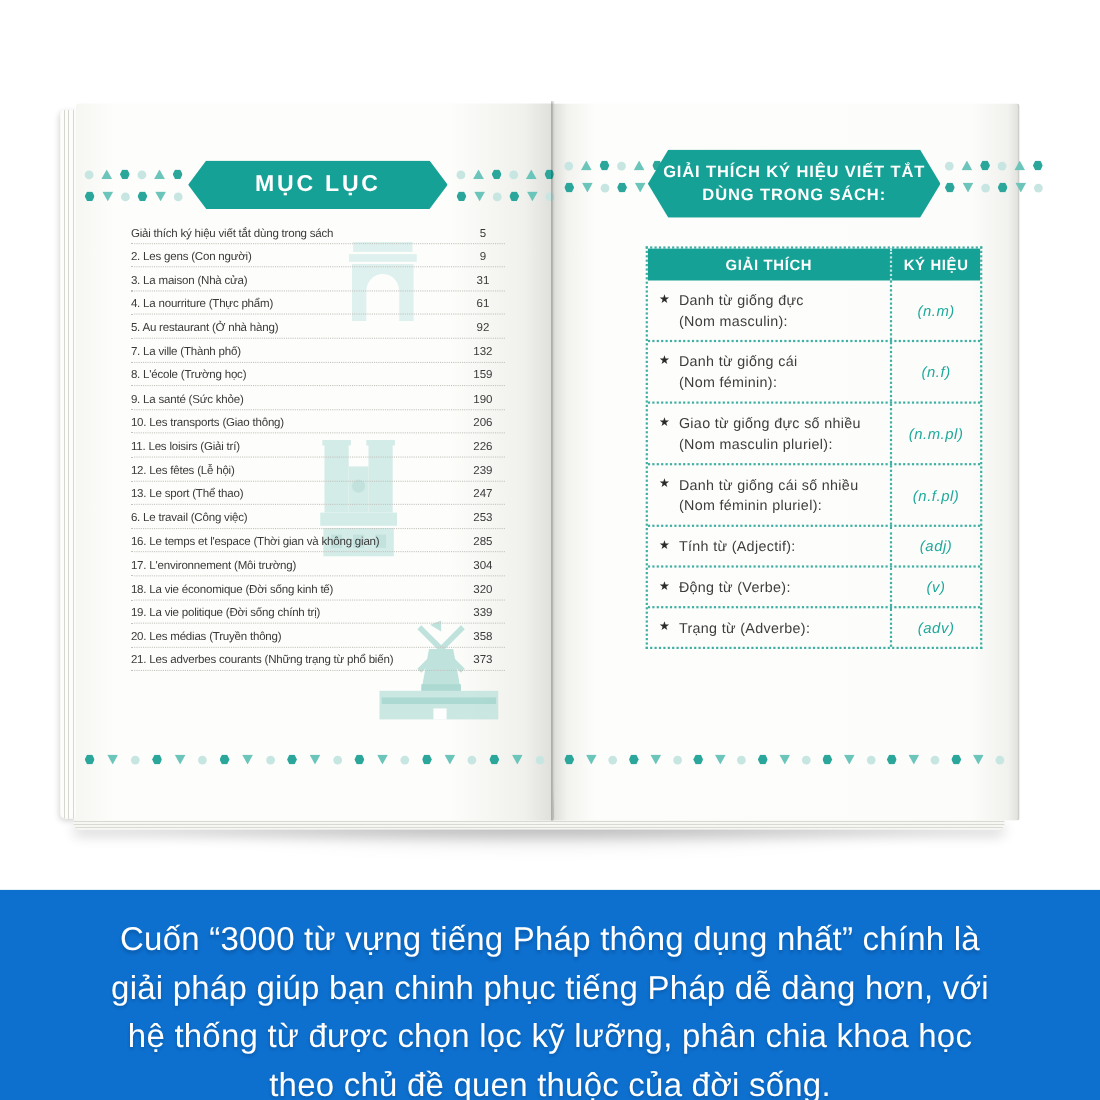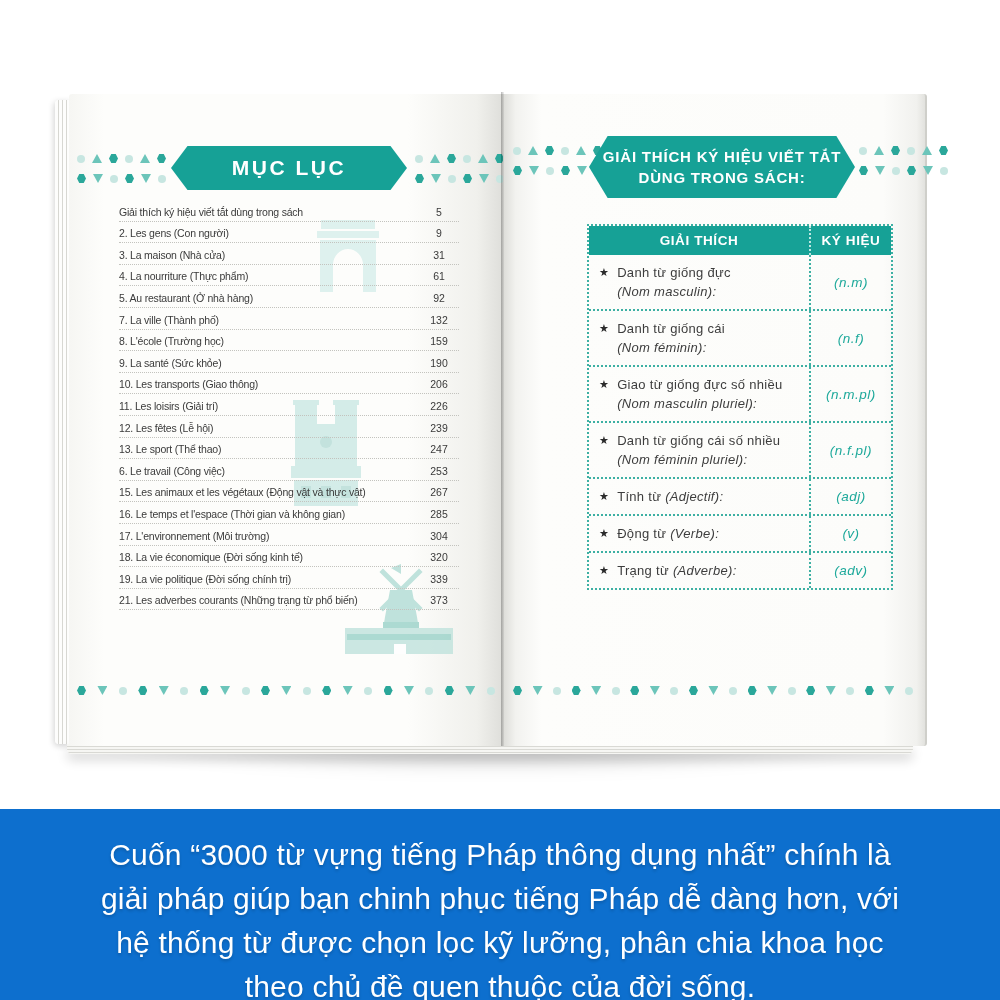--- a/index.html
+++ b/index.html
@@ -66,21 +66,21 @@
   .sym-head .h1{width:220px;display:flex;align-items:center;justify-content:center;
     color:#fff;font-weight:bold;font-size:13.5px;letter-spacing:.6px;}
   .sym-head .h2{flex:1;display:flex;align-items:center;justify-content:center;
     color:#fff;font-weight:bold;font-size:13.5px;letter-spacing:.6px;
     border-left:2px dotted #bfe7e2;}
   .sym-row{display:flex;border-top:2px dotted #3db0a3;}
   .sym-row:first-child{border-top:none;}
   .sym-cell{width:220px;box-sizing:border-box;padding:8px 6px 8px 10px;display:flex;gap:8px;
     font-size:13px;color:#3d3d3d;line-height:19px;letter-spacing:.3px;}
   .sym-cell .star{font-size:11px;color:#2b2b2b;line-height:19px;}
-  .sym-cell .fr{font-style:italic;}
+  .sym-cell .fr{}
   .sym-val{flex:1;display:flex;align-items:center;justify-content:center;
     border-left:2px dotted #3db0a3;color:#1ea99b;font-style:italic;font-size:13.5px;
     letter-spacing:.5px;}
 
   
   .caption{position:absolute;left:0;top:809px;width:1000px;height:191px;background:#0d6fce;
     display:flex;flex-direction:column;align-items:center;justify-content:flex-start;
     padding-top:24px;box-sizing:border-box;}
   .caption-line{color:#ffffff;font-size:30px;line-height:44px;font-weight:500;
     text-align:center;text-shadow:0 2px 3px rgba(0,0,0,.18);letter-spacing:.2px;}
@@ -228,38 +228,38 @@
           </div>
           <div class="toc-row">
             <span class="toc-label">13. Le sport (Thể thao)</span>
             <span class="toc-num">247</span>
           </div>
           <div class="toc-row">
             <span class="toc-label">6. Le travail (Công việc)</span>
             <span class="toc-num">253</span>
           </div>
           <div class="toc-row">
-            <span class="toc-label">15. Les animaux et les végétaux (Động vật và thực vật)</span>
-            <span class="toc-num">267</span>
-          </div>
-          <div class="toc-row">
             <span class="toc-label">16. Le temps et l'espace (Thời gian và không gian)</span>
             <span class="toc-num">285</span>
           </div>
           <div class="toc-row">
             <span class="toc-label">17. L'environnement (Môi trường)</span>
             <span class="toc-num">304</span>
           </div>
           <div class="toc-row">
             <span class="toc-label">18. La vie économique (Đời sống kinh tế)</span>
             <span class="toc-num">320</span>
           </div>
           <div class="toc-row">
             <span class="toc-label">19. La vie politique (Đời sống chính trị)</span>
             <span class="toc-num">339</span>
+          </div>
+          <div class="toc-row">
+            <span class="toc-label">20. Les médias (Truyền thông)</span>
+            <span class="toc-num">358</span>
           </div>
           <div class="toc-row">
             <span class="toc-label">21. Les adverbes courants (Những trạng từ phổ biến)</span>
             <span class="toc-num">373</span>
           </div>
         </div>
 
       <div class="decor-bottom" style="left: 8px; top: 592px; width: 418px; justify-content: space-between;">
           <span class="shp hex-dark"></span>
           <span class="shp tri-down"></span>

